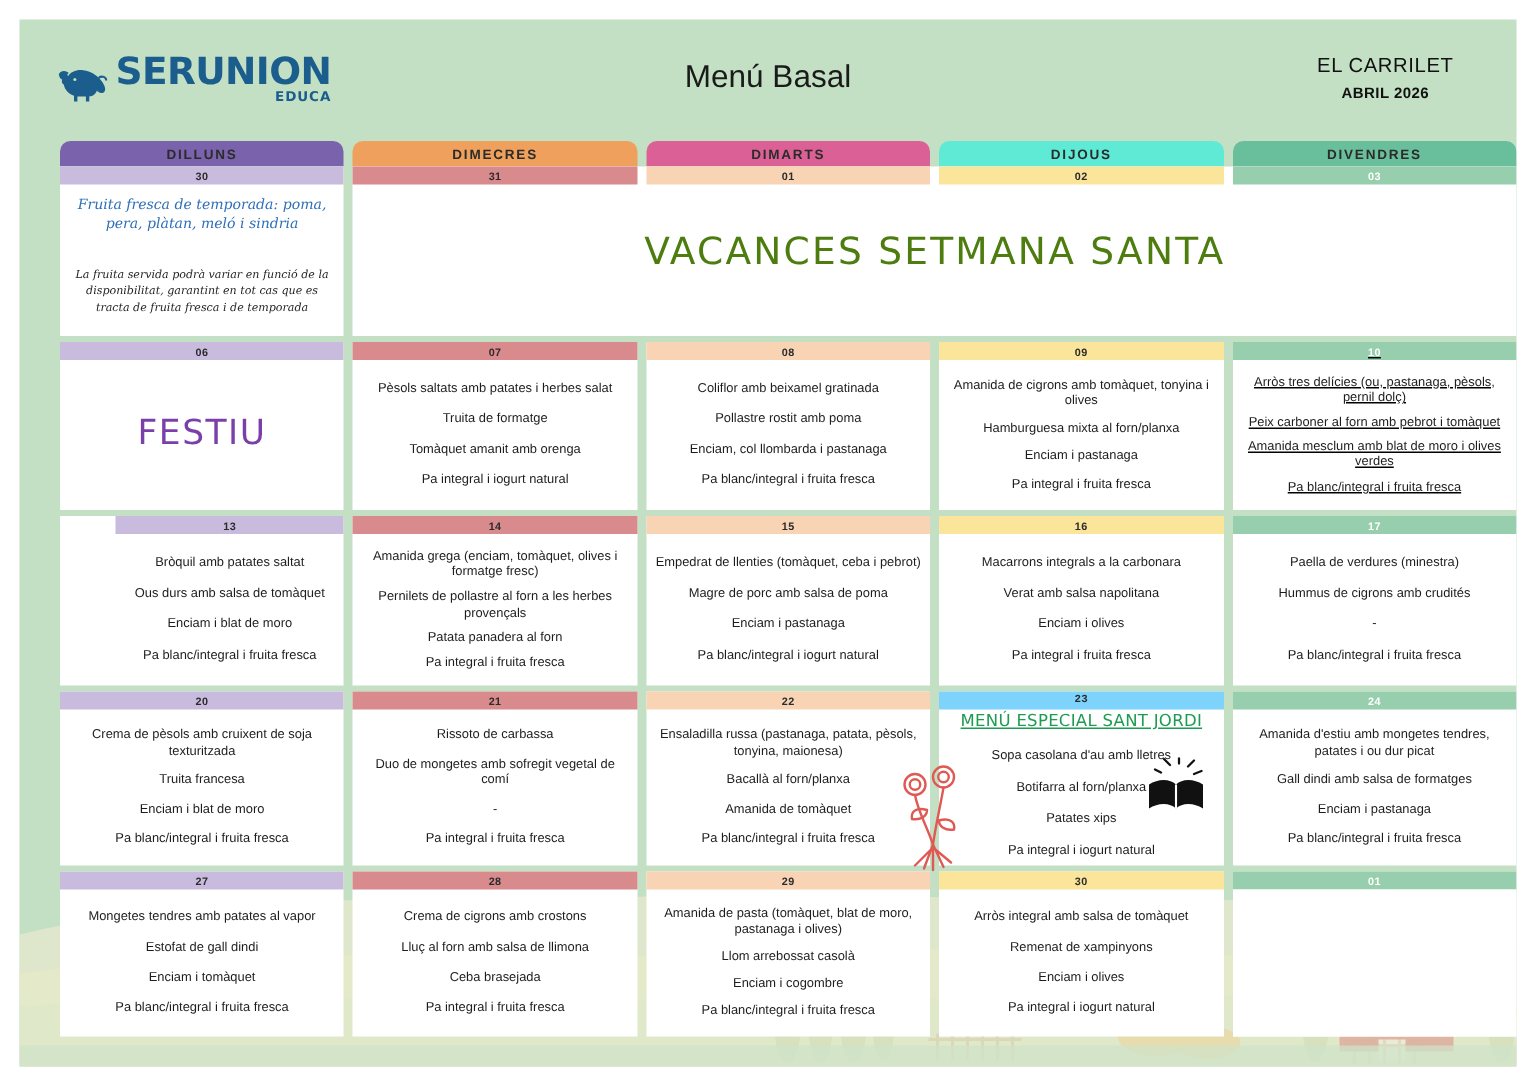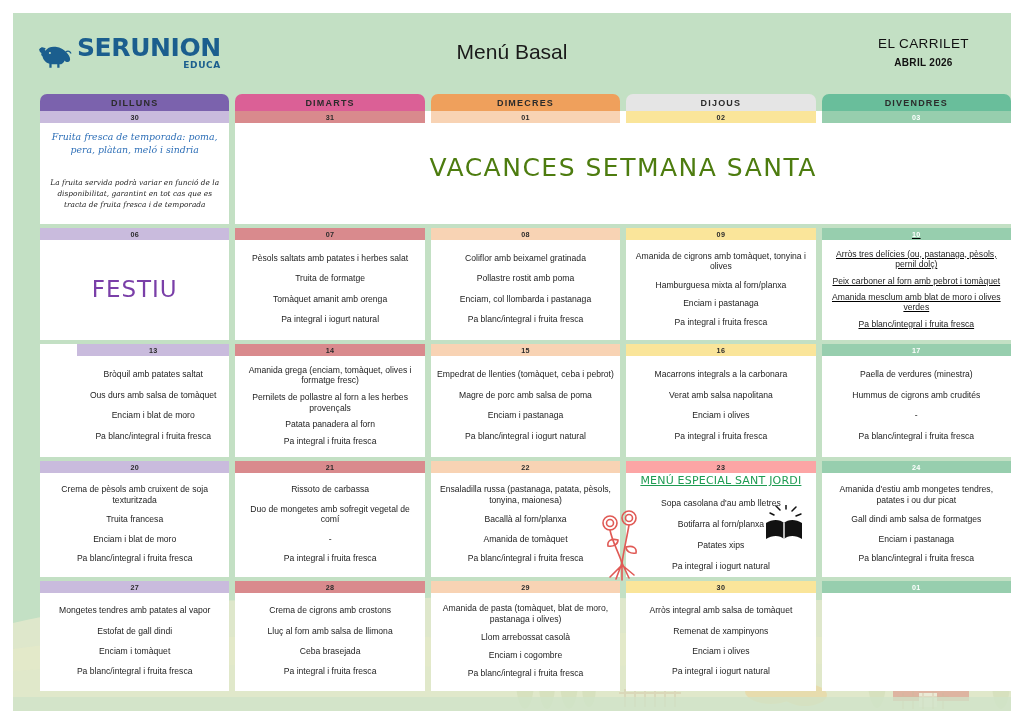--- a/index.html
+++ b/index.html
@@ -249,23 +249,23 @@
       </div>
       <div class="menu-title">Menú Basal</div>
       <div class="school-block">
         <div class="school-name">EL CARRILET</div>
         <div class="school-month">ABRIL 2026</div>
       </div>
     </div>
 
     <div class="calendar" id="calendar">
         <div class="col-head" style="background: rgb(123, 98, 173);">DILLUNS</div>
+        <div class="col-head" style="background: rgb(239, 160, 92);">DIMECRES</div>
         <div class="col-head" style="background: rgb(219, 96, 150);">DIMARTS</div>
-        <div class="col-head" style="background: rgb(239, 160, 92);">DIMECRES</div>
-        <div class="col-head" style="background: #e5e5e5;">DIJOUS</div>
+        <div class="col-head" style="background: #5eead4;">DIJOUS</div>
         <div class="col-head" style="background: rgb(105, 190, 155);">DIVENDRES</div>
         <div class="cell fruita-cell" style="height: 113px;">
           <div class="date-bar" style="background: rgb(201, 187, 221); color: rgb(43, 43, 43);">30</div>
           <div class="cell-body">
             <div class="fruita-main">Fruita fresca de temporada: poma, pera, plàtan, meló i sindria</div>
             <div class="fruita-note">La fruita servida podrà variar en funció de la disponibilitat, garantint en tot cas que es tracta de fruita fresca i de temporada</div>
           </div>
         </div>
         <div class="cell vacances-cell" style="height: 113px; position: relative;">
           <div class="vacances-text">VACANCES SETMANA SANTA</div>
@@ -384,21 +384,21 @@
         <div class="cell" style="height: 116px;">
           <div class="date-bar" style="background: rgb(248, 211, 180); color: rgb(43, 43, 43);">22</div>
           <div class="cell-body">
             <div class="dish">Ensaladilla russa (pastanaga, patata, pèsols, tonyina, maionesa)</div>
             <div class="dish">Bacallà al forn/planxa</div>
             <div class="dish">Amanida de tomàquet</div>
             <div class="dish">Pa blanc/integral i fruita fresca</div>
           </div>
         </div>
         <div class="cell" style="height: 116px;">
-          <div class="date-bar" style="background: #fca5a5; color: rgb(43, 43, 43);">23</div>
+          <div class="date-bar" style="background: #7dd3fc; color: rgb(43, 43, 43); font-family: Liberation Mono, monospace;">23</div>
           <svg class="roses" viewBox="0 0 56 74">
             <g fill="none" stroke="#E05A55" stroke-width="1.6" stroke-linecap="round">
               <circle cx="14" cy="16" r="7"></circle>
               <circle cx="14" cy="16" r="3.5"></circle>
               <circle cx="33" cy="11" r="7"></circle>
               <circle cx="33" cy="11" r="3.5"></circle>
               <path d="M14,23 C16,34 22,44 26,56"></path>
               <path d="M33,18 C31,30 28,42 26,56"></path>
               <path d="M22,33 C15,31 11,34 12,39 C18,40 22,37 22,33Z"></path>
               <path d="M30,40 C37,38 41,41 40,46 C34,47 30,44 30,40Z"></path>

